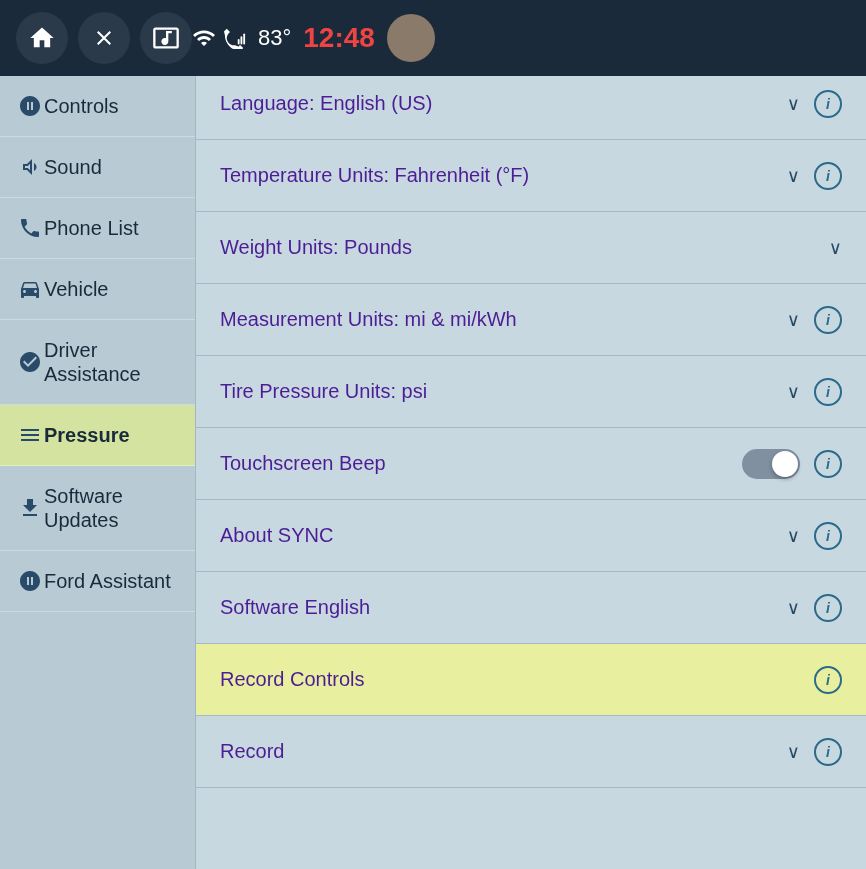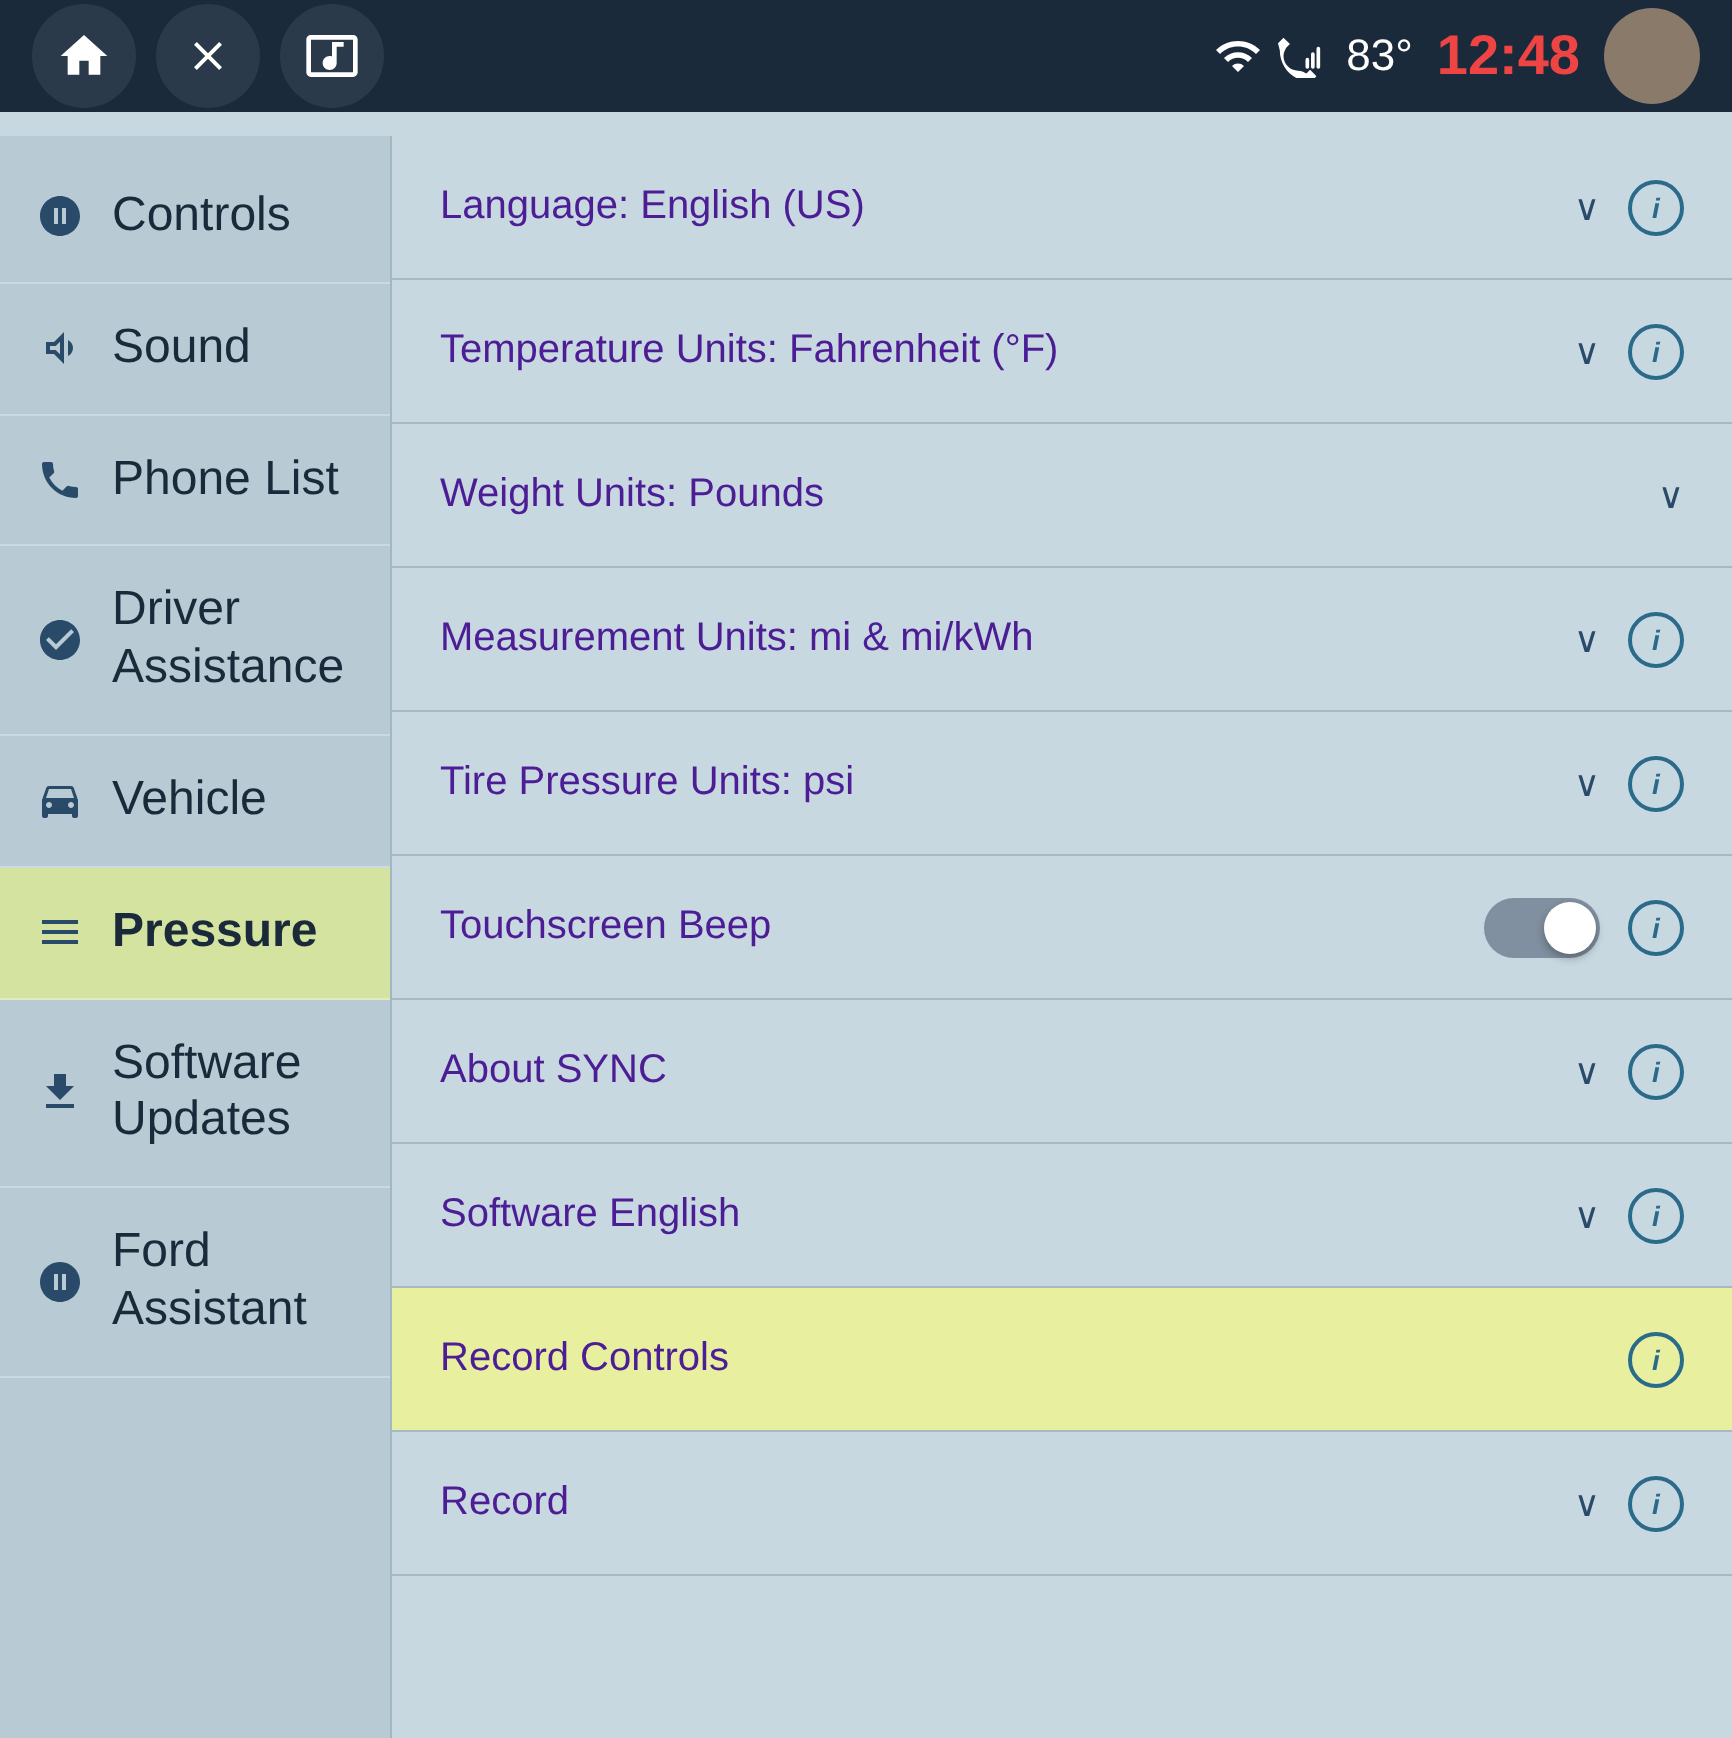--- a/index.html
+++ b/index.html
@@ -12,25 +12,24 @@
       overflow: hidden;
       position: relative;
     }
 
     
     .status-bar {
       position: absolute;
       top: 0;
       left: 0;
       right: 0;
-      height: 56px;
+      height: 76px;
       background: #1a2a3a;
       display: flex;
       align-items: center;
-      justify-content: space-between;
       padding: 0 16px;
       z-index: 100;
     }
 
     .status-bar-left {
       display: flex;
       align-items: center;
       gap: 10px;
     }
 
@@ -101,23 +100,22 @@
       flex-direction: column;
       padding-top: 8px;
     }
 
     .sidebar-item {
       display: flex;
       align-items: center;
       padding: 18px 16px;
       cursor: pointer;
       color: #1a2a3a;
-      font-size: 24px;
+      font-size: 20px;
       border-bottom: 1px solid rgba(255,255,255,0.3);
-      gap: 12px;
     }
 
     .sidebar-item.active {
       background: #d4e4a0;
       color: #1a2a3a;
       font-weight: bold;
     }
 
     .sidebar-icon {
       width: 28px;
@@ -285,32 +283,32 @@
       <span class="sidebar-icon">
         <svg width="24" height="24" viewBox="0 0 24 24" fill="#2a4a6a">
           <path d="M6.62 10.79c1.44 2.83 3.76 5.14 6.59 6.59l2.2-2.2c.27-.27.67-.36 1.02-.24 1.12.37 2.33.57 3.57.57.55 0 1 .45 1 1V20c0 .55-.45 1-1 1-9.39 0-17-7.61-17-17 0-.55.45-1 1-1h3.5c.55 0 1 .45 1 1 0 1.25.2 2.45.57 3.57.11.35.03.74-.25 1.02l-2.2 2.2z"></path>
         </svg>
       </span>
       <span class="sidebar-label">Phone List</span>
     </div>
     <div class="sidebar-item">
       <span class="sidebar-icon">
         <svg width="24" height="24" viewBox="0 0 24 24" fill="#2a4a6a">
+          <path d="M18.92 6.01C18.72 5.42 18.16 5 17.5 5h-11c-.66 0-1.21.42-1.42 1.01L3 12v8c0 .55.45 1 1 1h1c.55 0 1-.45 1-1v-1h12v1c0 .55.45 1 1 1h1c.55 0 1-.45 1-1v-8l-2.08-5.99zM6.5 16c-.83 0-1.5-.67-1.5-1.5S5.67 13 6.5 13s1.5.67 1.5 1.5S7.33 16 6.5 16zm11 0c-.83 0-1.5-.67-1.5-1.5s.67-1.5 1.5-1.5 1.5.67 1.5 1.5-.67 1.5-1.5 1.5zM5 11l1.5-4.5h11L19 11H5z"></path>
+        </svg>
+      </span>
+      <span class="sidebar-label">Vehicle</span>
+    </div>
+    <div class="sidebar-item">
+      <span class="sidebar-icon">
+        <svg width="24" height="24" viewBox="0 0 24 24" fill="#2a4a6a">
           <path d="M12 2C6.48 2 2 6.48 2 12s4.48 10 10 10 10-4.48 10-10S17.52 2 12 2zm-2 15l-5-5 1.41-1.41L10 14.17l7.59-7.59L19 8l-9 9z"></path>
         </svg>
       </span>
       <span class="sidebar-label">Driver<br>Assistance</span>
-    </div>
-    <div class="sidebar-item">
-      <span class="sidebar-icon">
-        <svg width="24" height="24" viewBox="0 0 24 24" fill="#2a4a6a">
-          <path d="M18.92 6.01C18.72 5.42 18.16 5 17.5 5h-11c-.66 0-1.21.42-1.42 1.01L3 12v8c0 .55.45 1 1 1h1c.55 0 1-.45 1-1v-1h12v1c0 .55.45 1 1 1h1c.55 0 1-.45 1-1v-8l-2.08-5.99zM6.5 16c-.83 0-1.5-.67-1.5-1.5S5.67 13 6.5 13s1.5.67 1.5 1.5S7.33 16 6.5 16zm11 0c-.83 0-1.5-.67-1.5-1.5s.67-1.5 1.5-1.5 1.5.67 1.5 1.5-.67 1.5-1.5 1.5zM5 11l1.5-4.5h11L19 11H5z"></path>
-        </svg>
-      </span>
-      <span class="sidebar-label">Vehicle</span>
     </div>
     <div class="sidebar-item active">
       <span class="sidebar-icon">
         <svg width="24" height="24" viewBox="0 0 24 24" fill="#2a4a6a">
           <path d="M3 18h18v-2H3v2zm0-5h18v-2H3v2zm0-7v2h18V6H3z"></path>
         </svg>
       </span>
       <span class="sidebar-label">Pressure</span>
     </div>
     <div class="sidebar-item">

